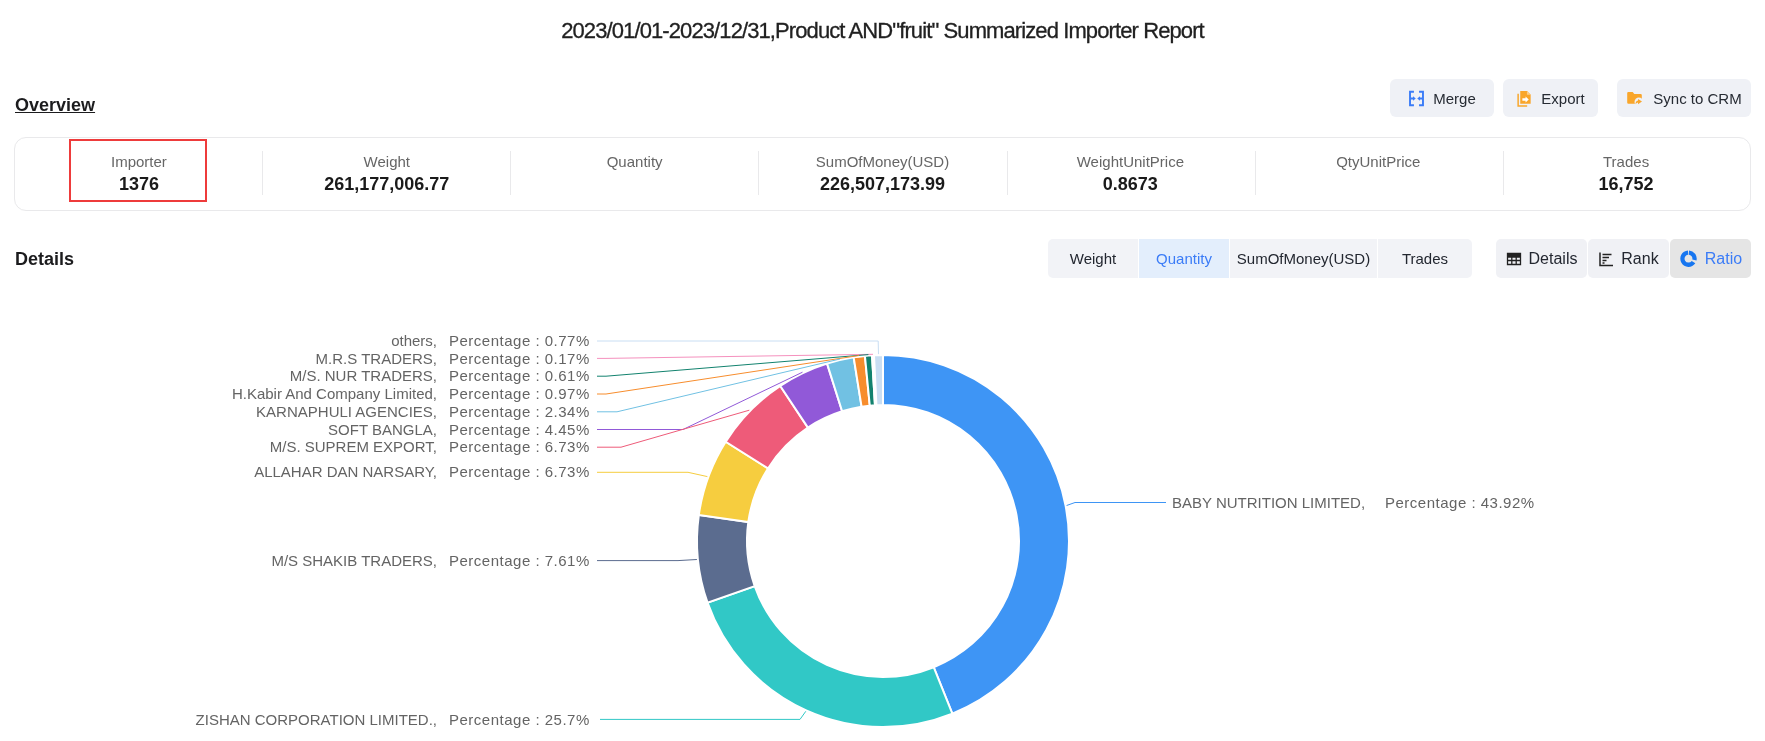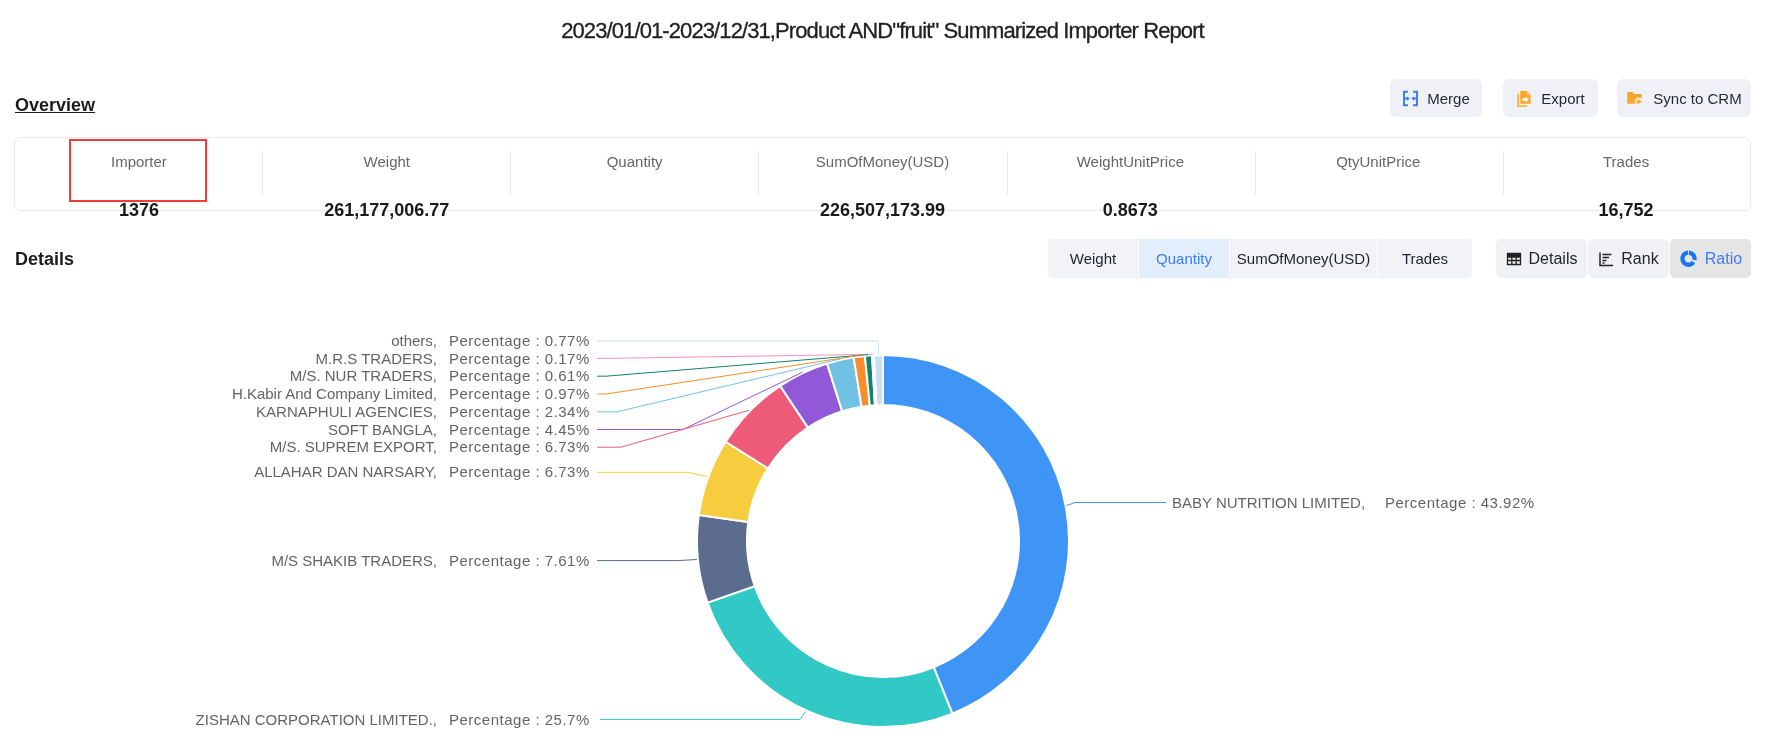--- a/index.html
+++ b/index.html
@@ -1,36 +1,36 @@
 <!DOCTYPE html>
 <html><head><meta charset="utf-8">
 <style>
 * { margin:0; padding:0; box-sizing:border-box; }
 html,body { width:1765px; height:741px; background:#fff; font-family:"Liberation Sans", sans-serif; overflow:hidden; position:relative; }
 .abs { position:absolute; }
 .title { left:0; right:0; top:18px; text-align:center; font-size:22px; letter-spacing:-0.9px; color:#212121; -webkit-text-stroke:0.3px #212121; }
 .h2 { font-size:18px; font-weight:bold; color:#1c1c1e; }
 .btn { position:absolute; top:79px; height:38px; background:#eff1f6; border-radius:6px; display:flex; align-items:center; justify-content:center; gap:8px; font-size:15px; color:#262b33; }
-.card { left:14px; top:137px; width:1737px; height:74px; border:1px solid #e9e9eb; border-radius:6px; display:flex; }
+.card { left:14px; top:137px; width:1737px; height:74px; border:1px solid #e9e9eb; border-radius:12px; display:flex; }
 .col { flex:1; text-align:center; padding-top:14px; }
 .vdiv { position:absolute; top:151px; width:1px; height:44px; background:#e9e9eb; }
 .slabel { font-size:15px; color:#666; line-height:20px; }
-.sval { font-size:18px; font-weight:bold; color:#1a1a1a; line-height:25px;margin-top:26px; }
+.sval { font-size:18px; font-weight:bold; color:#1a1a1a; line-height:25px; }
 .redbox { left:69px; top:139px; width:138px; height:63px; border:2px solid #ee3b3b; }
 .t { position:absolute; top:239px; height:39px; background:#f2f3f7; display:flex; align-items:center; justify-content:center; font-size:15px; color:#232730; }
 .t.sel { background:#e3eefc; color:#3b7cf7; }
 .t2 { position:absolute; top:239px; height:39px; background:#f0f1f5; border-radius:5px; display:flex; align-items:center; justify-content:center; gap:7px; font-size:16px; color:#232730; }
 .t2.sel { background:#e5e5e5; color:#3b7cf7; }
 svg text { font-family:"Liberation Sans", sans-serif; }
 </style></head>
 <body>
 <div class="abs title">2023/01/01-2023/12/31,Product AND"fruit" Summarized Importer Report</div>
 <div class="abs h2" style="left:15px; top:95px;text-decoration:underline;">Overview</div>
 
-<div class="btn" style="left:1390px; width:92px;">
+<div class="btn" style="left:1390px; width:104px;">
   <svg width="17" height="17" viewBox="0 0 16 16">
     <path d="M5.6 1.6 H1.9 V14.4 H5.6 M10.4 1.6 H14.1 V14.4 H10.4" fill="none" stroke="#3b7cf7" stroke-width="1.8"></path>
     <path d="M2.6 8 H4.9 M13.4 8 H11.1" stroke="#3b7cf7" stroke-width="1.8"></path>
     <path d="M4.7 5.8 L7.3 8 L4.7 10.2 Z M11.3 5.8 L8.7 8 L11.3 10.2 Z" fill="#3b7cf7"></path>
   </svg>
   <span>Merge</span>
 </div>
 <div class="btn" style="left:1503px; width:95px;">
   <svg width="17" height="17" viewBox="0 0 16 16">
     <path d="M2 3.5 V15 H10.5" fill="none" stroke="#f9a62b" stroke-width="1.4"></path>

